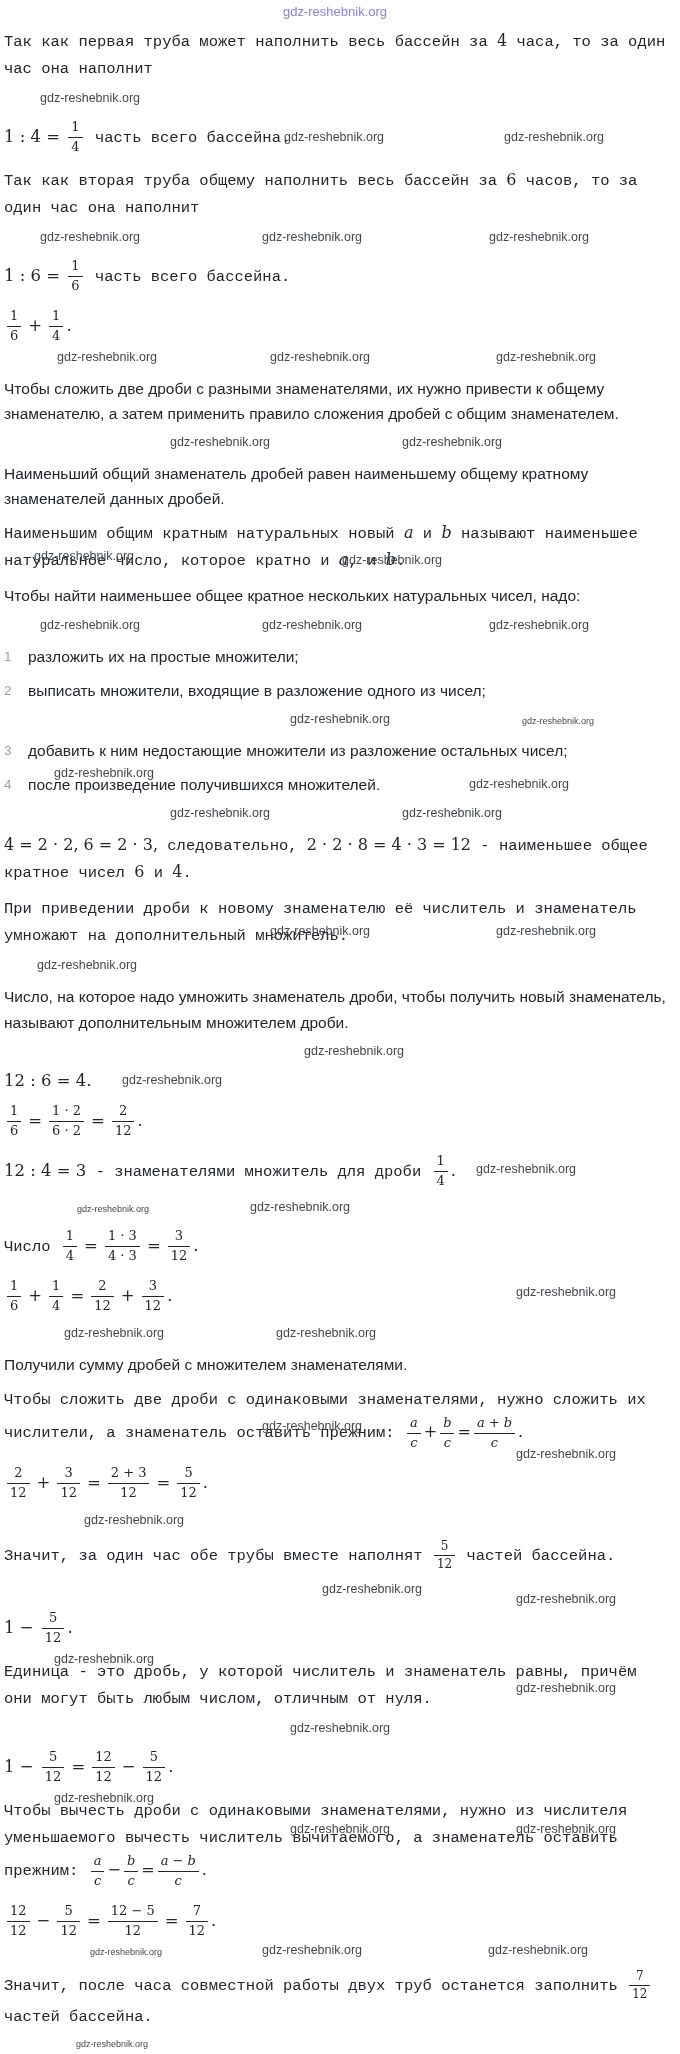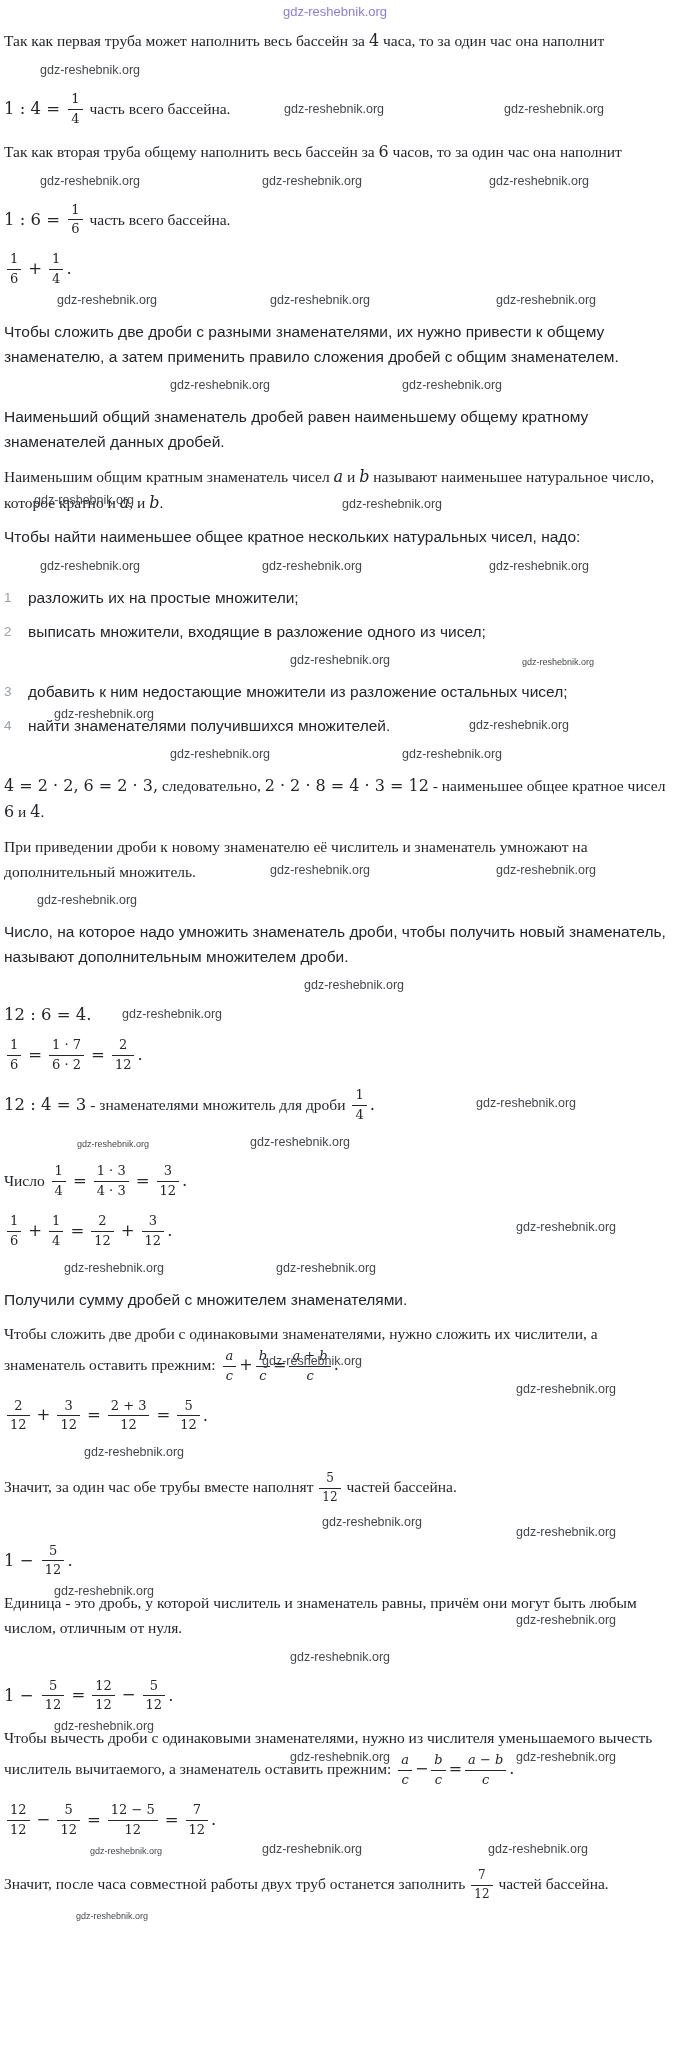--- a/index.html
+++ b/index.html
@@ -27,21 +27,21 @@
     margin: 2px 0 4px 0;
   }
   .wm-row { position: relative; height: 17px; margin: 2px 0; }
   .wm-row .wm { position: absolute; top: 0; }
   .abs-wm { position: absolute; z-index: 2; }
 
   
   p.t { margin: 9px 0; line-height: 1.62; position: relative; }
   .m  { font-family: "DejaVu Serif", "Liberation Serif", serif; font-size: 16px; }
   .it { font-style: italic; }
-  .sans { font-family: Liberation Serif, serif; font-size: 15.5px; }
+  .sans { font-family: Liberation Mono, monospace; font-size: 15.5px; }
 
   
   .eq {
     margin: 9px 0;
     position: relative;
     font-family: "DejaVu Serif", "Liberation Serif", serif;
     font-size: 16.5px;
     line-height: 1.35;
   }
   .eq .op, .eq .eqs { padding: 0 4px; }
@@ -113,21 +113,21 @@
 
   <p class="t">Чтобы сложить две дроби с разными знаменателями, их нужно привести к общему знаменателю, а затем применить правило сложения дробей с общим знаменателем.</p>
 
   <div class="wm-row">
     <span class="wm" style="left:166px">gdz-reshebnik.org</span>
     <span class="wm" style="left:398px">gdz-reshebnik.org</span>
   </div>
 
   <p class="t">Наименьший общий знаменатель дробей равен наименьшему общему кратному знаменателей данных дробей.</p>
 
-  <p class="t"><span class="sans">Наименьшим общим кратным знаменатель чисел </span><span class="m it">a</span><span class="sans"> и </span><span class="m it">b</span><span class="sans"> называют наименьшее натуральное число, которое кратно и </span><span class="m it">a</span><span class="sans">, и </span><span class="m it">b</span><span class="sans">.</span>
+  <p class="t"><span class="sans">Наименьшим общим кратным натуральных новый </span><span class="m it">a</span><span class="sans"> и </span><span class="m it">b</span><span class="sans"> называют наименьшее натуральное число, которое кратно и </span><span class="m it">a</span><span class="sans">, и </span><span class="m it">b</span><span class="sans">.</span>
     <span class="wm abs-wm" style="left:30px;top:26px">gdz-reshebnik.org</span>
     <span class="wm abs-wm" style="left:338px;top:30px">gdz-reshebnik.org</span>
   </p>
 
   <p class="t">Чтобы найти наименьшее общее кратное нескольких натуральных чисел, надо:</p>
 
   <div class="wm-row">
     <span class="wm" style="left:36px">gdz-reshebnik.org</span>
     <span class="wm" style="left:258px">gdz-reshebnik.org</span>
     <span class="wm" style="left:485px">gdz-reshebnik.org</span>
@@ -148,21 +148,21 @@
     <span class="wm wm-sm" style="left:518px;top:4px">gdz-reshebnik.org</span>
   </div>
 
   <div class="list-item">
     <span class="no">3</span>
     <span class="li-text">добавить к ним недостающие множители из разложение остальных чисел;</span>
   </div>
 
   <div class="list-item">
     <span class="no">4</span>
-    <span class="li-text">найти знаменателями получившихся множителей.</span>
+    <span class="li-text">после произведение получившихся множителей.</span>
     <span class="wm abs-wm" style="left:50px;top:-9px">gdz-reshebnik.org</span>
     <span class="wm abs-wm" style="left:465px;top:2px">gdz-reshebnik.org</span>
   </div>
 
 
   <div class="wm-row">
     <span class="wm" style="left:166px">gdz-reshebnik.org</span>
     <span class="wm" style="left:398px">gdz-reshebnik.org</span>
   </div>
 
@@ -182,21 +182,21 @@
   <div class="wm-row">
     <span class="wm" style="left:300px">gdz-reshebnik.org</span>
   </div>
 
   <div class="eq">
     <span>12 : 6 = 4.</span>
     <span class="wm abs-wm" style="left:118px;top:2px">gdz-reshebnik.org</span>
   </div>
 
   <div class="eq">
-    <span class="f"><span class="n">1</span><span class="d">6</span></span><span class="eqs">=</span><span class="f"><span class="n">1 · 7</span><span class="d">6 · 2</span></span><span class="eqs">=</span><span class="f"><span class="n">2</span><span class="d">12</span></span><span>.</span>
+    <span class="f"><span class="n">1</span><span class="d">6</span></span><span class="eqs">=</span><span class="f"><span class="n">1 · 2</span><span class="d">6 · 2</span></span><span class="eqs">=</span><span class="f"><span class="n">2</span><span class="d">12</span></span><span>.</span>
   </div>
 
   <div class="eq">
     <span>12 : 4 = 3</span><span class="sans"> - знаменателями множитель для дроби </span><span class="f"><span class="n">1</span><span class="d">4</span></span><span>.</span>
     <span class="wm abs-wm" style="left:472px;top:10px">gdz-reshebnik.org</span>
   </div>
 
   <div class="wm-row">
     <span class="wm wm-sm" style="left:73px;top:4px">gdz-reshebnik.org</span>
     <span class="wm" style="left:246px">gdz-reshebnik.org</span>

